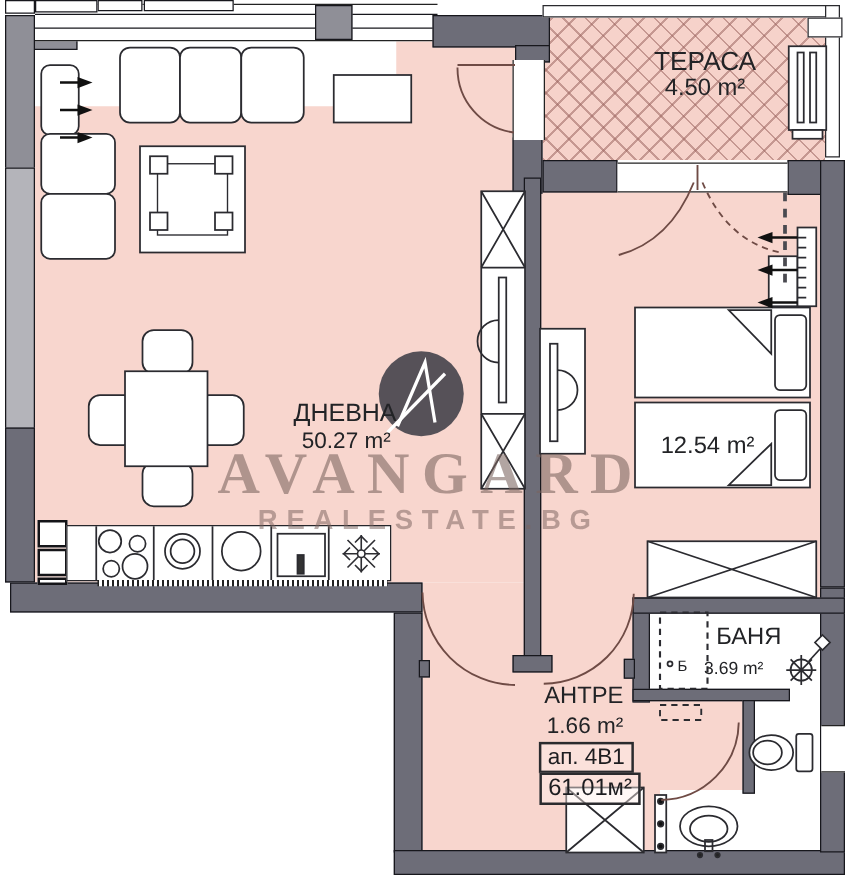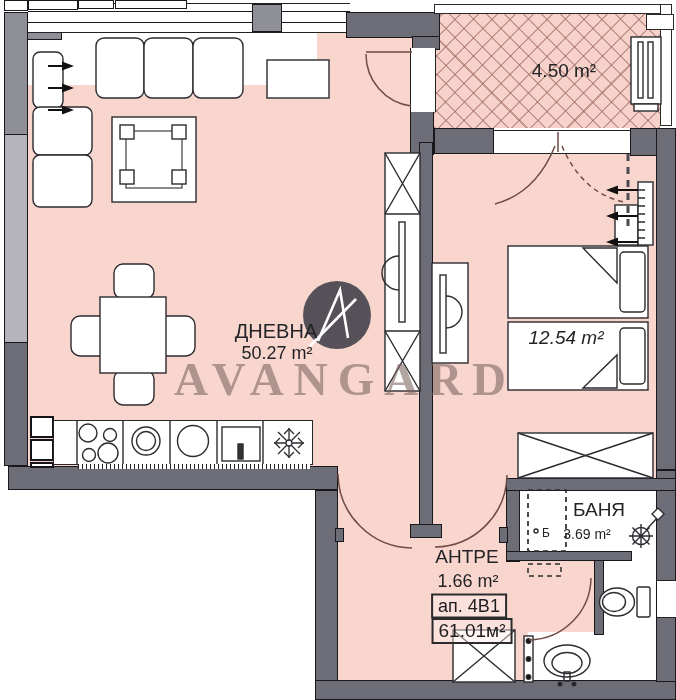--- a/index.html
+++ b/index.html
@@ -270,27 +270,29 @@
   </svg>
 
   <svg class="overlay" width="676" height="700" viewBox="0 0 676 700" style="z-index:30;">
     <g>
       <circle cx="337" cy="315" r="34" fill="#3f3f48" fill-opacity="0.88"></circle>
       <path d="M318,341 L340,290 L348,338" stroke="#ffffff" stroke-width="2.6" fill="none"></path>
       <path d="M310,346 L356,299" stroke="#ffffff" stroke-width="2.6" fill="none"></path>
     </g>
   </svg>
   <div class="wm wm-brand" style="left:345px;top:379px;font-weight:bold;">AVANGARD</div>
-
+  <div class="wm wm-site" style="left:343px;top:416px;">REALESTATE.BG</div>
+
+  <div class="lbl" style="left:564px;top:50px;font-size:21px;">ТЕРАСА</div>
   <div class="lbl" style="left:564px;top:71px;font-size:19px;">4.50 m²</div>
 
   <div class="lbl" style="left:276px;top:331px;font-size:20px;">ДНЕВНА</div>
   <div class="lbl" style="left:277px;top:353px;font-size:18px;">50.27 m²</div>
 
-  <div class="lbl" style="left:566px;top:338px;font-size:19px;font-style:italic;">12.54 m²</div>
+  <div class="lbl" style="left:566px;top:357px;font-size:19px;">12.54 m²</div>
 
   <div class="lbl" style="left:599px;top:510px;font-size:19px;">БАНЯ</div>
   <div class="lbl" style="left:587px;top:534px;font-size:14px;">3.69 m²</div>
   <div class="lbl" style="left:546px;top:533px;font-size:12px;">Б</div>
 
   <div class="lbl" style="left:467px;top:557px;font-size:19px;">АНТРЕ</div>
   <div class="lbl" style="left:468px;top:581px;font-size:18px;">1.66 m²</div>
 
   <div class="box-lbl" style="left:469px;top:606px;font-size:18px;">ап. 4В1</div>
   <div class="box-lbl" style="left:472px;top:631px;font-size:19px;">61.01м²</div>

